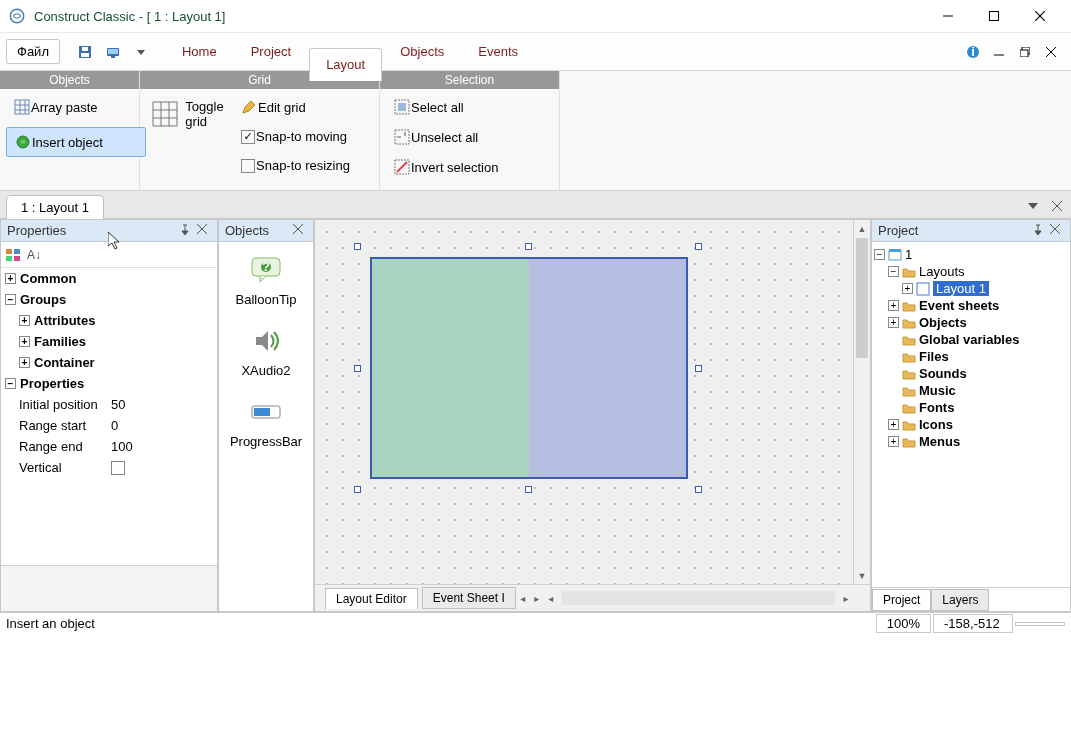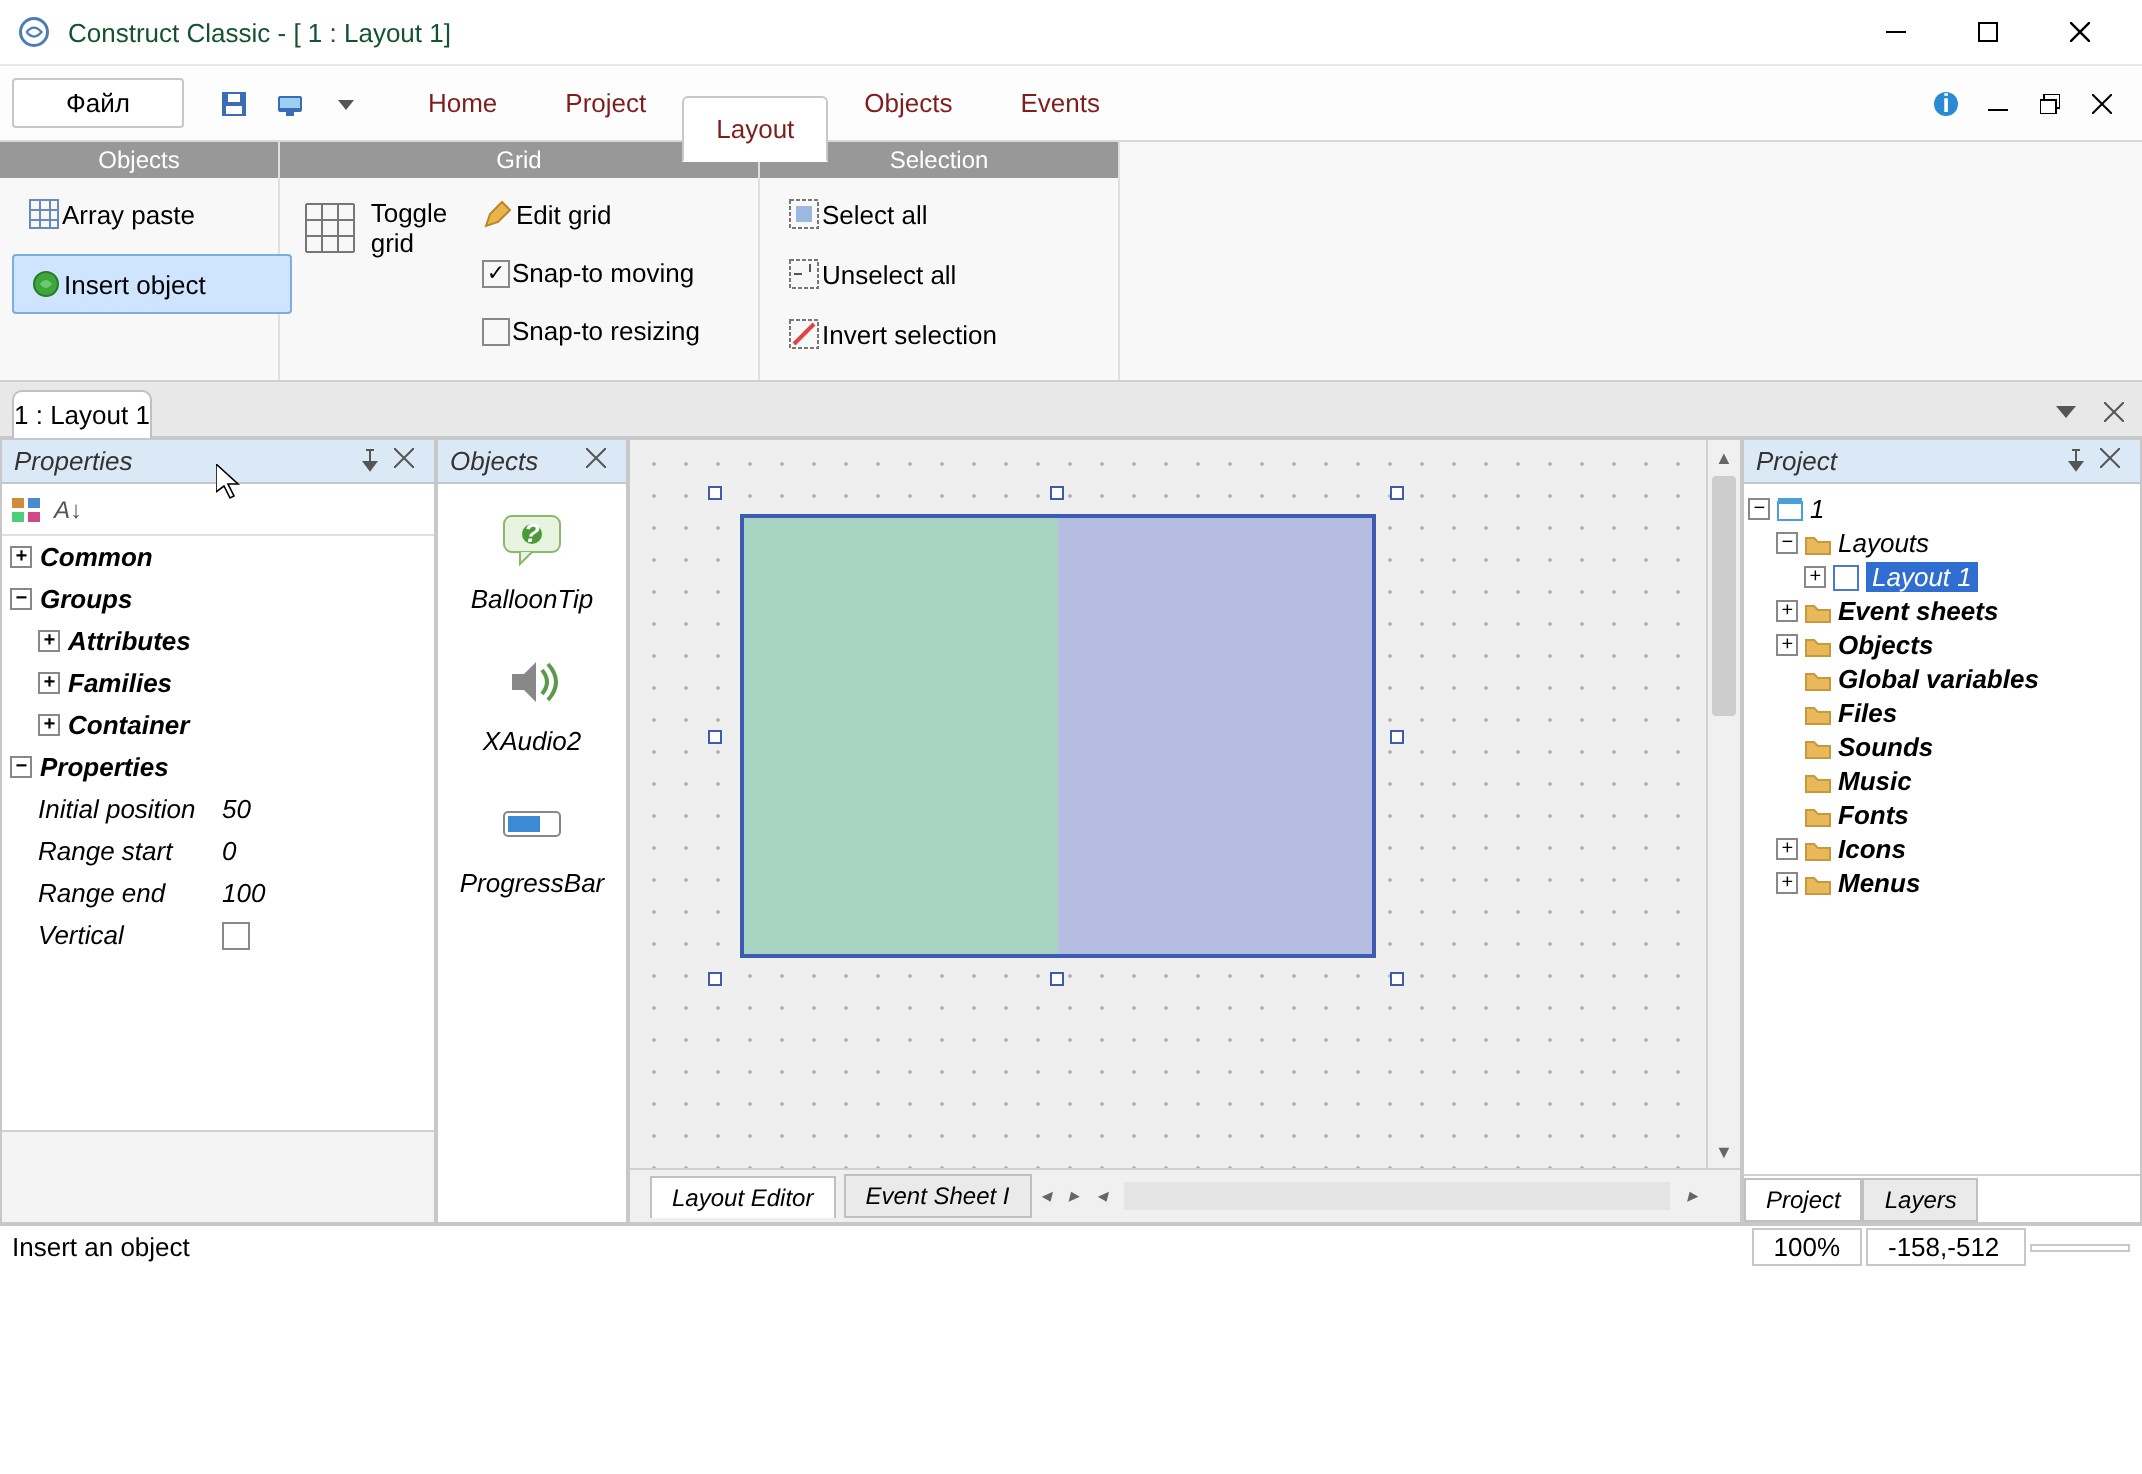--- a/index.html
+++ b/index.html
@@ -6,46 +6,46 @@
 body { background: #fff; overflow: hidden; width: 1071px; height: 737px; position: relative; }
 
 
 .titlebar { height: 33px; display: flex; align-items: center; padding: 0 8px; background: #fff; border-bottom: 1px solid #e8e8e8; }
 .titlebar .app-icon { width: 18px; height: 18px; margin-right: 8px; color: #4a7db8; }
 .titlebar .title { flex: 1; color: #14532d; }
 .titlebar .win-btn { width: 46px; height: 32px; display: flex; align-items: center; justify-content: center; color: #000; }
 
 
 .toolbar-row { height: 38px; background: #fdfdfd; border-bottom: 1px solid #d8d8d8; display: flex; align-items: center; padding: 0 6px; gap: 2px; }
-.file-btn { padding: 4px 26px; border: 1px solid #c8c8c8; border-radius: 2px; background: #fff; }
+.file-btn { padding: 4px 10px; border: 1px solid #c8c8c8; border-radius: 2px; background: #fff; }
 .qat-btn { width: 22px; height: 22px; display: flex; align-items: center; justify-content: center; margin: 0 2px; }
 .qat-sep { width: 8px; }
 .tab { padding: 8px 16px; color: #7f1d1d; cursor: pointer; }
 .tab.active { background: #fff; border: 1px solid #c8c8c8; border-bottom-color: #fff; border-radius: 3px 3px 0 0; position: relative; top: 1px; margin-top: 24px; }
 .toolbar-right { margin-left: auto; display: flex; gap: 10px; padding-right: 6px; }
 .mini-btn { width: 16px; height: 16px; display: flex; align-items: center; justify-content: center; }
 
 
 .ribbon { height: 120px; background: #f8f8f8; border-bottom: 1px solid #d0d0d0; display: flex; }
 .ribbon-group { border-right: 1px solid #e0e0e0; display: flex; flex-direction: column; }
 .ribbon-group-title { height: 18px; background: #989898; color: #fff; text-align: center; font-size: 12px; line-height: 18px; }
 .ribbon-group-body { flex: 1; display: flex; align-items: flex-start; padding: 4px 6px; gap: 4px; }
 .rbtn-big { display: flex; flex-direction: row; align-items: center; justify-content: center; padding: 6px 10px; min-width: 72px; border-radius: 2px; gap: 6px; }
 .rbtn-row { display: flex; align-items: center; gap: 1px; padding: 6px 8px; border-radius: 2px; min-width: 140px; }
 .rbtn-col { display: flex; flex-direction: column; gap: 2px; }
 .chk { width: 14px; height: 14px; border: 1px solid #888; display: inline-flex; align-items: center; justify-content: center; font-size: 11px; }
 .ricon { width: 16px; height: 16px; display: inline-block; }
 
 
 .doc-tabbar { height: 28px; background: #e8e8e8; border-bottom: 1px solid #c8c8c8; display: flex; align-items: flex-end; padding: 0 6px; }
-.doc-tab { background: #fff; border: 1px solid #c0c0c0; border-bottom: none; padding: 4px 0; border-radius: 5px 5px 0 0; position: relative; top: 1px; }
+.doc-tab { background: #fff; border: 1px solid #c0c0c0; border-bottom: none; padding: 4px 14px; border-radius: 5px 5px 0 0; position: relative; top: 1px; }
 .doc-tabbar-right { margin-left: auto; display: flex; gap: 8px; padding-bottom: 4px; }
 
 
-.main { display: flex; height: 393px; font-style: italic; }
+.main { display: flex; height: 393px; }
 
 
 .panel { background: #fff; border: 1px solid #c8c8c8; display: flex; flex-direction: column; }
 .panel-header { height: 22px; background: #dbe8f5; display: flex; align-items: center; padding: 0 6px; border-bottom: 1px solid #c0c8d0; }
 .panel-title { flex: 1; color: #333; }
 .panel-icon { width: 14px; height: 14px; margin-left: 4px; color: #555; }
 
 
 .props-panel { width: 218px; }
 .props-toolbar { height: 26px; display: flex; align-items: center; padding: 0 4px; gap: 6px; border-bottom: 1px solid #e0e0e0; }

